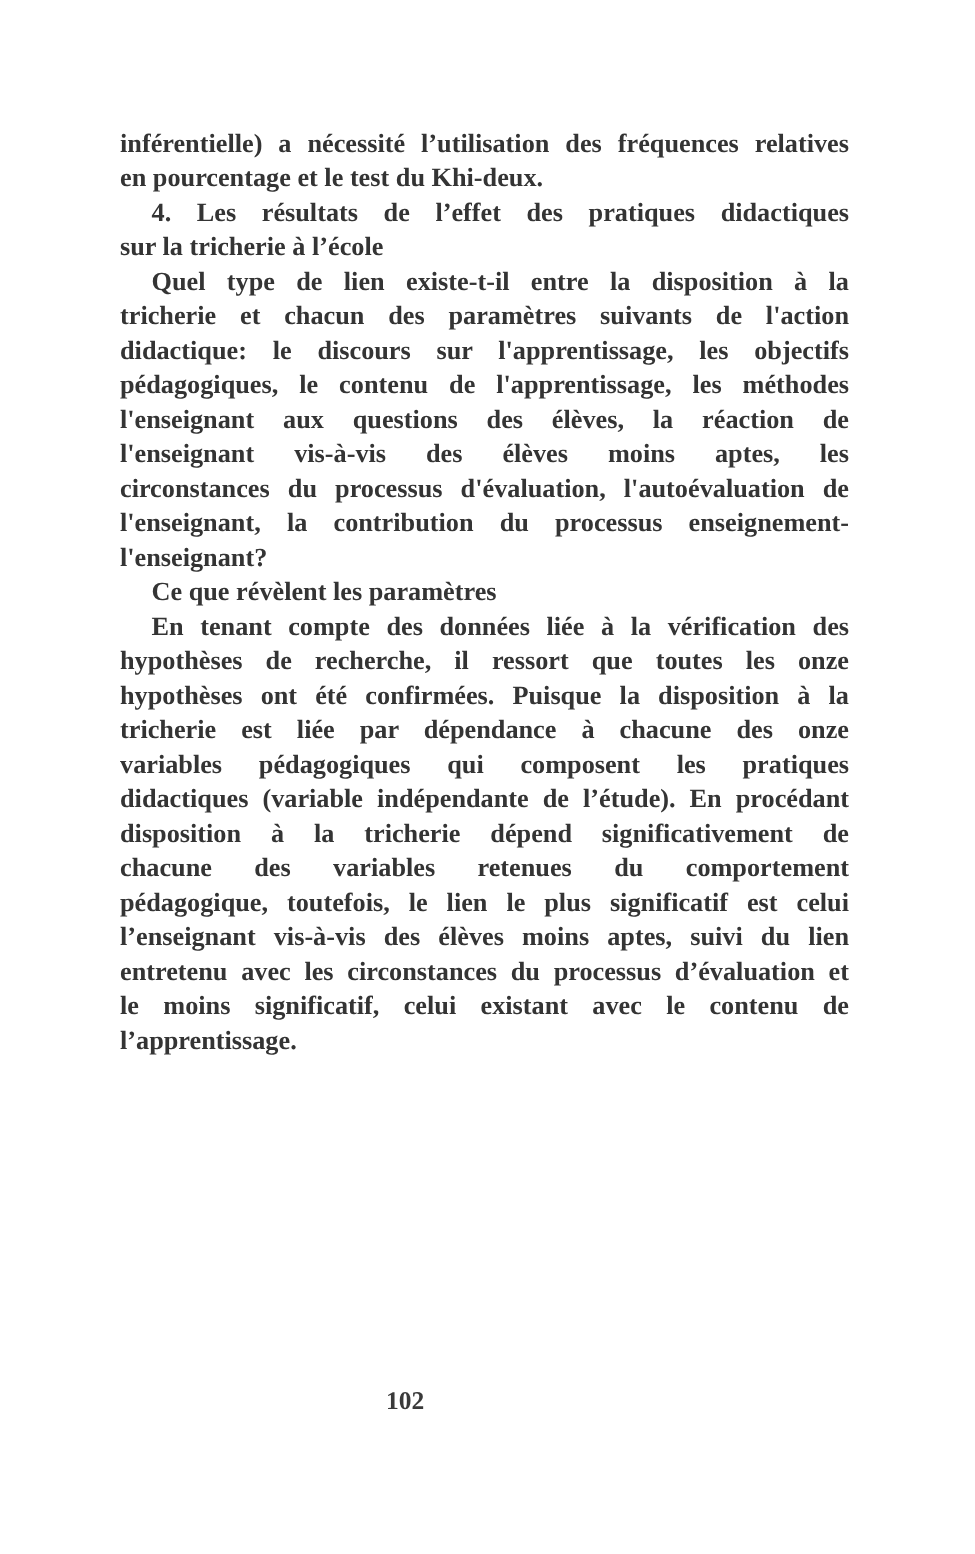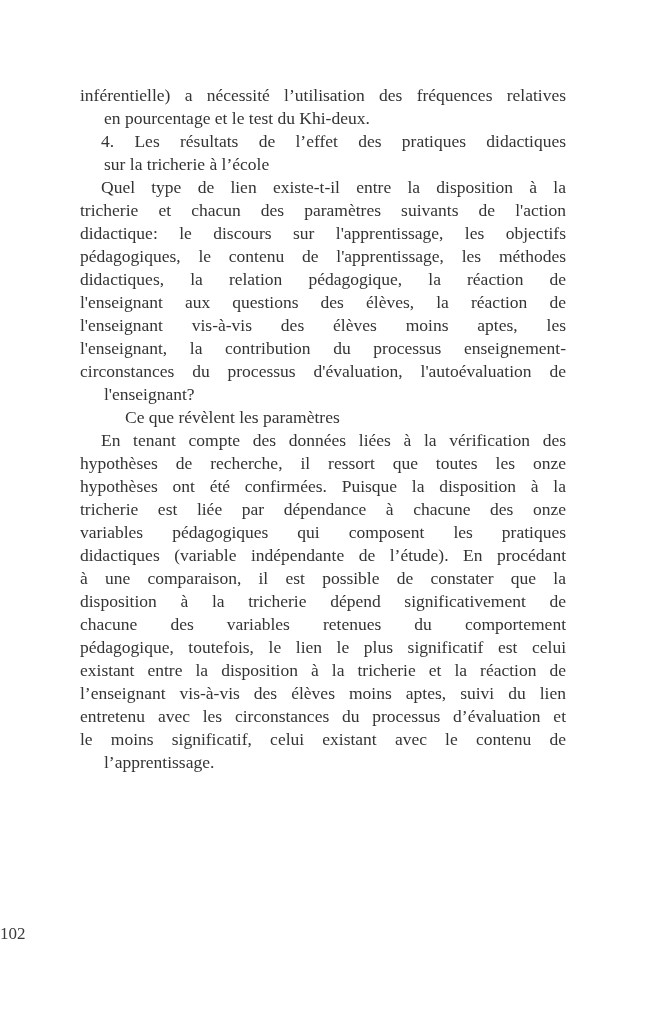--- a/index.html
+++ b/index.html
@@ -8,83 +8,81 @@
     background: #ffffff;
   }
   .page {
     position: relative;
     width: 650px;
     height: 1036px;
     background: #ffffff;
     overflow: hidden;
     font-family: "Liberation Serif", "DejaVu Serif", serif;
     color: #343434;
+    font-weight: bold;
   }
   .text-column {
     position: absolute;
     left: 80px;
     top: 84px;
     width: 486px;
   }
   .line {
     font-size: 17.5px;
     line-height: 23px;
     text-align: justify;
     text-align-last: justify;
     white-space: normal;
     color: #343434;
   }
   .line.last {
     text-align-last: left;
-    margin-left: 24px;
   }
   .line.indent {
     text-indent: 21px;
   }
   .page-footer {
     position: absolute;
     left: 0;
     top: 922px;
     width: 540px;
+    text-align: center;
     font-size: 17px;
     line-height: 23px;
     color: #3a3a3a;
   }
 </style>
 </head>
 <body>
 
 <div class="page">
   <main class="text-column">
       <div class="line">inférentielle) a nécessité l’utilisation des fréquences relatives</div>
       <div class="line last">en pourcentage et le test du Khi-deux.</div>
       <div class="line indent">4. Les résultats de l’effet des pratiques didactiques</div>
       <div class="line last">sur la tricherie à l’école</div>
       <div class="line indent">Quel type de lien existe-t-il entre la disposition à la</div>
       <div class="line">tricherie et chacun des paramètres suivants de l'action</div>
       <div class="line">didactique: le discours sur l'apprentissage, les objectifs</div>
       <div class="line">pédagogiques, le contenu de l'apprentissage, les méthodes</div>
-      <div class="line">didactiques, la relation pédagogique, la réaction de</div>
       <div class="line">l'enseignant aux questions des élèves, la réaction de</div>
       <div class="line">l'enseignant vis-à-vis des élèves moins aptes, les</div>
+      <div class="line">circonstances du processus d'évaluation, l'autoévaluation de</div>
       <div class="line">l'enseignant, la contribution du processus enseignement-</div>
-      <div class="line">circonstances du processus d'évaluation, l'autoévaluation de</div>
       <div class="line last">l'enseignant?</div>
       <div class="line last indent">Ce que révèlent les paramètres</div>
-      <div class="line indent">En tenant compte des données liées à la vérification des</div>
+      <div class="line indent">En tenant compte des données liée à la vérification des</div>
       <div class="line">hypothèses de recherche, il ressort que toutes les onze</div>
       <div class="line">hypothèses ont été confirmées. Puisque la disposition à la</div>
       <div class="line">tricherie est liée par dépendance à chacune des onze</div>
       <div class="line">variables pédagogiques qui composent les pratiques</div>
       <div class="line">didactiques (variable indépendante de l’étude). En procédant</div>
-      <div class="line">à une comparaison, il est possible de constater que la</div>
       <div class="line">disposition à la tricherie dépend significativement de</div>
       <div class="line">chacune des variables retenues du comportement</div>
       <div class="line">pédagogique, toutefois, le lien le plus significatif est celui</div>
-      <div class="line">existant entre la disposition à la tricherie et la réaction de</div>
       <div class="line">l’enseignant vis-à-vis des élèves moins aptes, suivi du lien</div>
       <div class="line">entretenu avec les circonstances du processus d’évaluation et</div>
       <div class="line">le moins significatif, celui existant avec le contenu de</div>
       <div class="line last">l’apprentissage.</div>
     </main>
   <footer class="page-footer">
     <span>102</span>
   </footer>
 </div>
 

